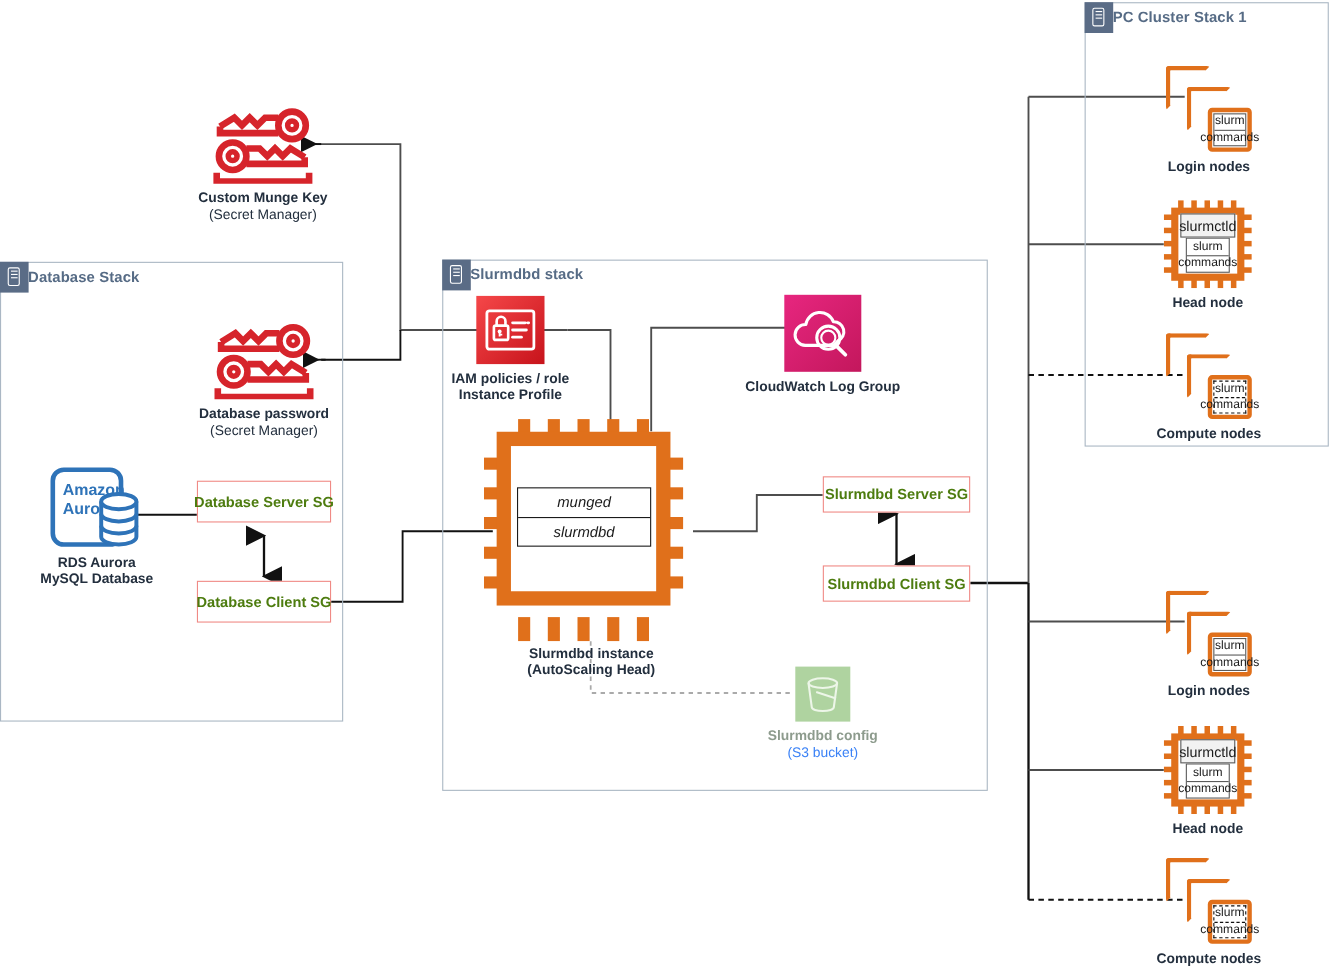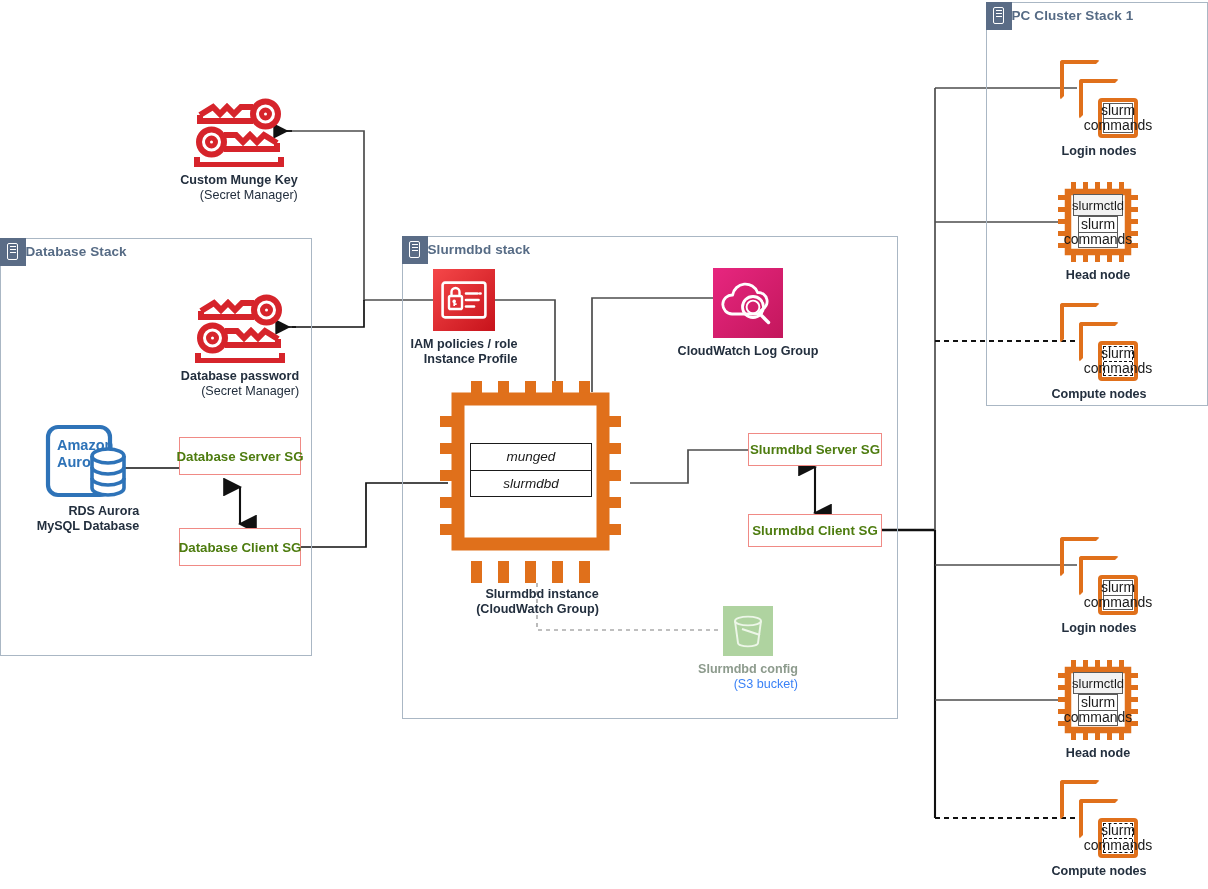--- a/index.html
+++ b/index.html
@@ -15,21 +15,21 @@
   .stack{position:absolute;border:1.5px solid #aab7c4;background:transparent;box-sizing:border-box;}
   .stack-head{position:absolute;left:-1.5px;top:-1.5px;display:flex;align-items:center;height:28px;}
   .stack-icon{width:26px;height:28px;background:#5A6C86;display:flex;align-items:center;justify-content:center;box-sizing:border-box;}
   .stack-icon .srv{width:11px;height:17px;border:1.6px solid #ffffff;border-radius:2px;box-sizing:border-box;
      display:flex;flex-direction:column;justify-content:flex-start;align-items:center;padding-top:2px;gap:1.6px;}
   .stack-icon .srv i{display:block;width:6px;height:1.4px;background:#ffffff;}
   .stack-title{font-size:13.5px;font-weight:bold;color:#566B85;white-space:nowrap;letter-spacing:.1px;}
 
   
   .node{position:absolute;display:flex;flex-direction:column;align-items:center;}
-  .cap{margin-top:6px;text-align:right;font-size:12.6px;font-weight:bold;color:#232F3E;line-height:14.5px;white-space:nowrap;}
+  .cap{margin-top:6px;text-align:center;font-size:12.6px;font-weight:bold;color:#232F3E;line-height:14.5px;white-space:nowrap;}
   .cap .sub{font-weight:normal;font-size:12.6px;display:block;}
 
   
   .sm-icon{width:100px;height:72px;position:relative;}
 
   
   .iam-icon{width:62px;height:62px;background:linear-gradient(135deg,#F54749 0%,#C7131B 100%);
     display:flex;align-items:center;justify-content:center;}
   
   .cw-icon{width:70px;height:70px;background:linear-gradient(135deg,#E7267F 0%,#C3175C 100%);
@@ -58,21 +58,21 @@
 
   
   .ngroup{position:relative;}
   .sq{position:absolute;box-sizing:border-box;border:4px solid #E0701B;background:transparent;border-radius:3px;}
   .sq.open-br{border-right-color:transparent;border-bottom-color:transparent;}
   .cmdbox{position:absolute;box-sizing:border-box;border:4px solid #E0701B;background:#ffffff;border-radius:4px;}
   .cmdinner{position:absolute;box-sizing:border-box;background:#ffffff;
      display:flex;flex-direction:column;}
   .cmdinner.solid{border:1.1px solid #5b5b5b;}
   .cmdinner.dashed{border:1.3px dashed #111;}
-  .cmdinner .r{flex:1;display:flex;align-items:center;justify-content:center;font-size:14px;color:#1a1a1a;line-height:9px;}
+  .cmdinner .r{flex:1;display:flex;align-items:center;justify-content:center;font-size:11px;color:#1a1a1a;line-height:9px;}
   .cmdinner.solid .r + .r{border-top:1.1px solid #5b5b5b;}
   .cmdinner.dashed .r + .r{border-top:1.3px dashed #111;}
 
   
   .ctld{position:absolute;box-sizing:border-box;border:1.2px solid #5b5b5b;background:#F2F2F2;
      display:flex;align-items:center;justify-content:center;font-size:13px;color:#1a1a1a;}
 </style>
 </head>
 <body>
 
@@ -346,21 +346,21 @@
         </g>
         <rect x="18" y="18" width="145" height="145" fill="#ffffff" stroke="#E0701B" stroke-width="13"></rect>
       </svg>
       <div class="inner-table" style="left:30px;top:62px;width:122px;height:54px;font-style:italic;">
         <div class="row">munged</div>
         <div class="row">slurmdbd</div>
       </div>
     </div>
     <div class="cap" style="margin-top:4px;">
       <span>Slurmdbd instance</span>
-      <span class="sub" style="font-weight:bold;">(CloudWatch Group)</span>
+      <span class="sub" style="font-weight:bold;">(AutoScaling Head)</span>
     </div>
   </div>
 
   <div class="node" style="left:698px;top:606px;width:100px;">
     <div class="s3-icon">
       <svg width="38" height="38" viewBox="0 0 38 38">
         <g fill="none" stroke="#EDF6E8" stroke-width="1.9" stroke-linejoin="round">
           <path d="M6,9 L9,31 a10,3.4 0 0 0 20,0 L32,9"></path>
           <ellipse cx="19" cy="9" rx="13" ry="4.4"></ellipse>
           <path d="M13,17 L31,23"></path>

